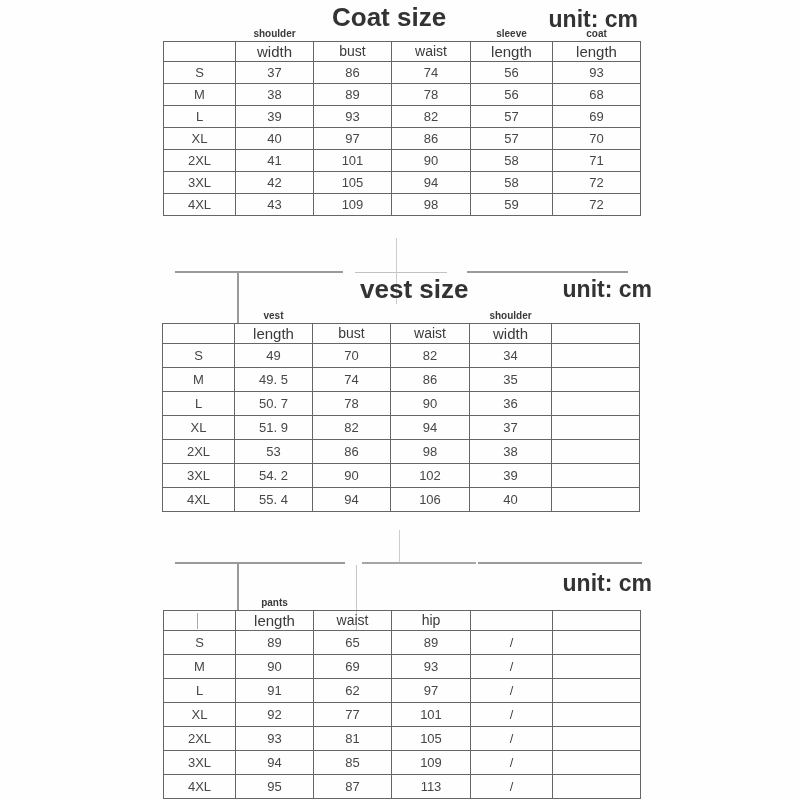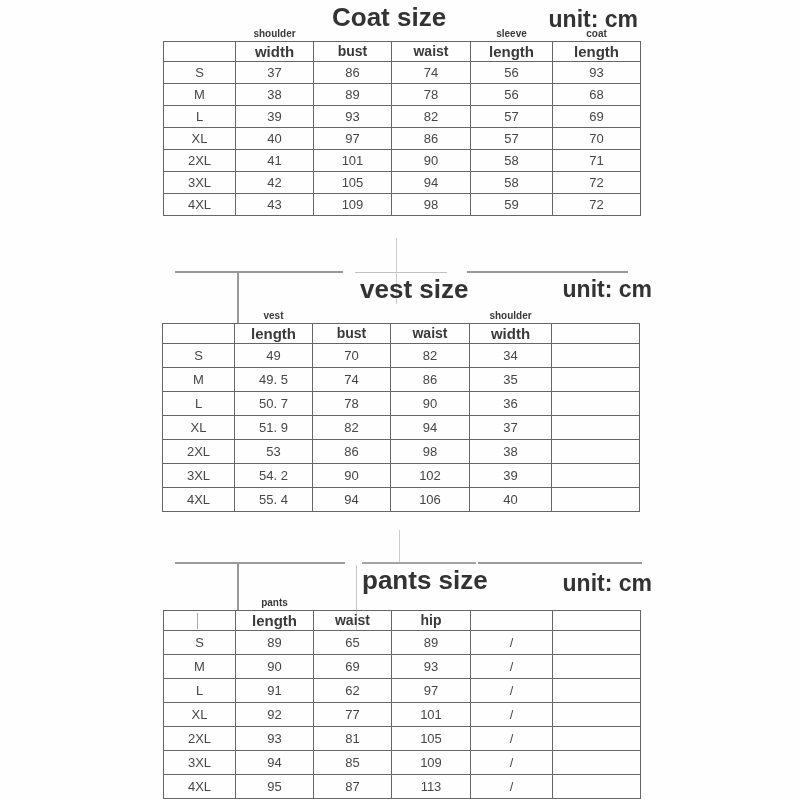--- a/index.html
+++ b/index.html
@@ -31,21 +31,21 @@
   col.c0{width:72px;} col.c1{width:78px;} col.c2{width:78px;}
   col.c3{width:79px;} col.c4{width:82px;} col.c5{width:88px;}
 
   .size-table th,.size-table td{
     border:1px solid #666;text-align:center;vertical-align:middle;
     padding:0 2px;color:#464646;font-weight:normal;
   }
   .size-table td{font-size:13px;height:21px;}
   .s2 .size-table td,.s3 .size-table td{height:23px;}
   .size-table th{position:relative;height:19px;color:#3a3a3a;}
-  .size-table th .below{display:block;font-weight:bold;line-height:1.05;}
+  .size-table th .below{display:block;font-weight:normal;line-height:1.05;}
   .size-table th.big .below{font-size:14px;}
   .size-table th.small .below{font-size:15px;}
   .size-table th .above{
     position:absolute;left:50%;transform:translateX(-50%);bottom:calc(100% + 3px);
     white-space:nowrap;font-size:10px;font-weight:bold;color:#3a3a3a;line-height:1;
   }
   .art{position:absolute;background:#9a9a9a;}
 </style>
 </head>
 <body>
@@ -253,21 +253,20 @@
   </section>
 
   <section class="sec s3">
     <div class="art" style="left:175px;top:6px;width:170px;height:2px;"></div>
     <div class="art" style="left:362px;top:6px;width:114px;height:2px;background:#a5a5a5;"></div>
     <div class="art" style="left:478px;top:6px;width:164px;height:2px;"></div>
     <div class="art" style="left:237px;top:6px;width:2px;height:48px;"></div>
     <div class="art" style="left:399px;top:-26px;width:1px;height:32px;background:#cccccc;"></div>
     <div class="art" style="left:356px;top:9px;width:1px;height:66px;background:#c5c5c5;"></div>
     <div class="art" style="left:197px;top:57px;width:1px;height:16px;background:#aaaaaa;"></div>
-    <div class="tbl-title">pants size</div>
     <div class="unit-label">unit: cm</div>
     <table class="size-table">
       <colgroup>
           <col class="c0">
           <col class="c1">
           <col class="c2">
           <col class="c3">
           <col class="c4">
           <col class="c5">
         </colgroup>

